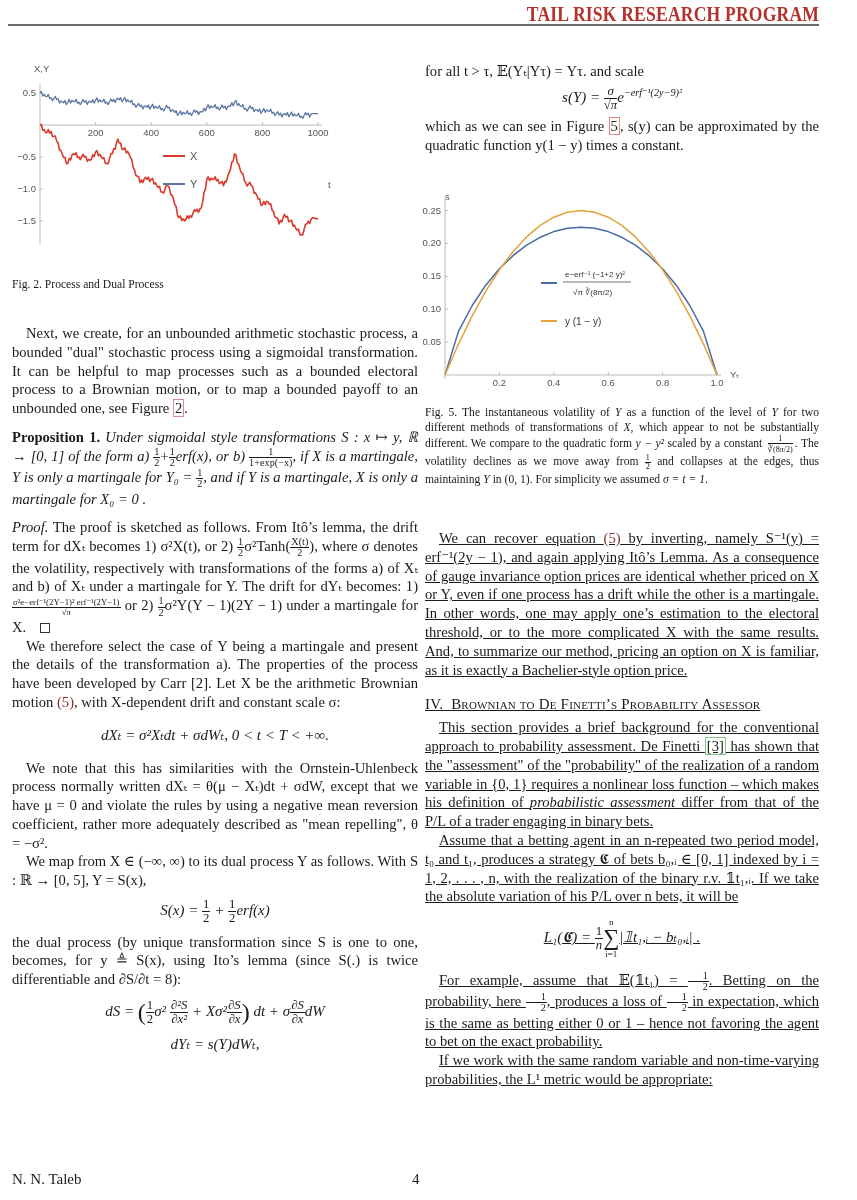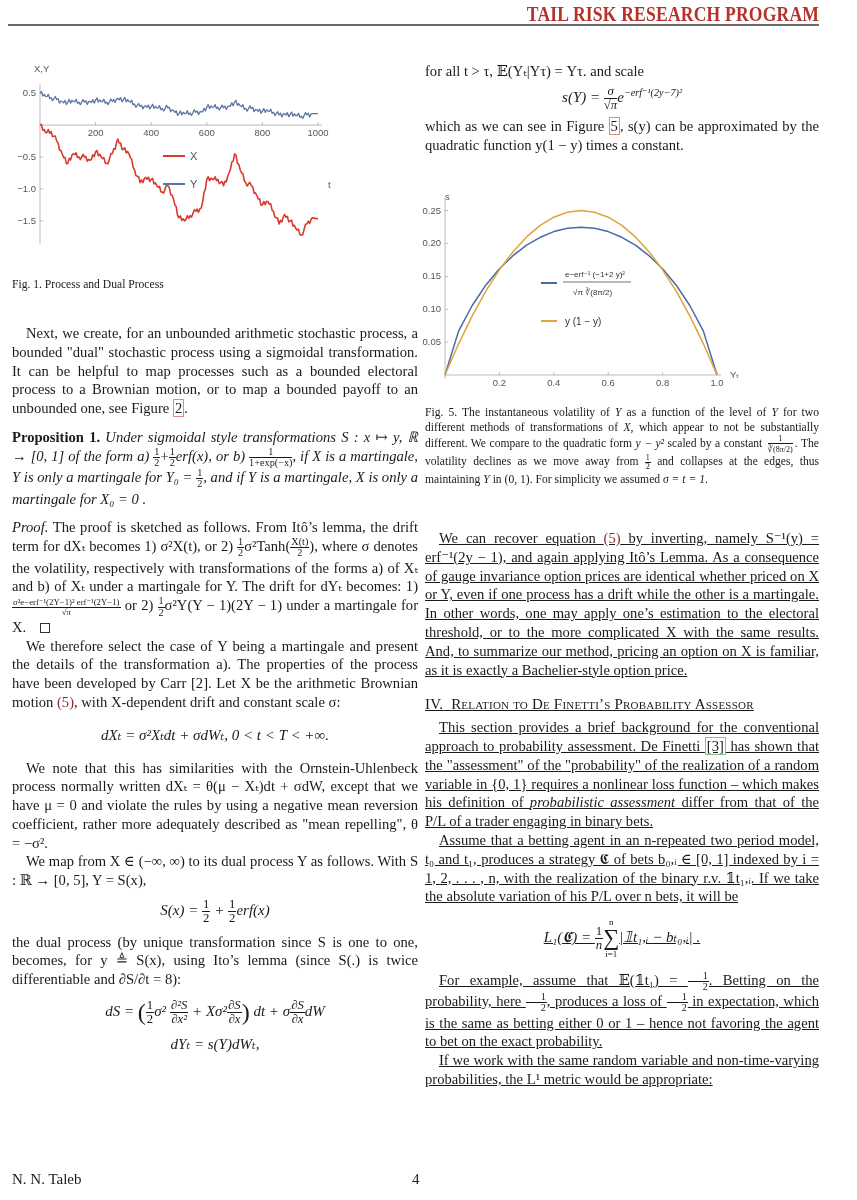--- a/index.html
+++ b/index.html
@@ -79,21 +79,21 @@
         <path d="M20.0,33.2 L21.4,31.4 L22.8,36.1 L24.2,34.3 L25.6,36.4 L27.0,36.7 L28.3,34.4 L29.7,38.6 L31.1,37.7 L32.5,40.7 L33.9,38.6 L35.3,36.5 L36.7,39.6 L38.1,38.8 L39.5,43.1 L40.9,41.0 L42.2,41.5 L43.6,42.9 L45.0,40.5 L46.4,44.6 L47.8,42.1 L49.2,39.4 L50.6,43.1 L52.0,40.3 L53.4,41.5 L54.8,41.6 L56.1,39.2 L57.5,43.3 L58.9,42.1 L60.3,44.7 L61.7,42.1 L63.1,39.5 L64.5,42.1 L65.9,40.7 L67.3,44.4 L68.6,41.6 L70.0,41.5 L71.4,42.5 L72.8,39.6 L74.2,43.1 L75.6,40.2 L77.0,37.9 L78.4,42.2 L79.8,39.9 L81.2,41.5 L82.5,41.6 L83.9,39.2 L85.3,43.3 L86.7,42.1 L88.1,44.6 L89.5,41.8 L90.9,39.0 L92.3,41.5 L93.7,39.4 L95.1,42.5 L96.5,39.1 L97.8,38.3 L99.2,39.9 L100.6,37.6 L102.0,41.9 L103.4,39.6 L104.8,37.5 L106.2,41.8 L107.6,39.7 L109.0,41.5 L110.4,42.1 L111.7,40.2 L113.1,44.7 L114.5,44.0 L115.9,47.3 L117.3,45.3 L118.7,43.4 L120.1,46.6 L121.5,45.1 L122.9,48.9 L124.3,46.1 L125.6,46.0 L127.0,47.4 L128.4,45.0 L129.8,49.0 L131.2,46.6 L132.6,44.3 L134.0,48.5 L135.4,46.3 L136.8,47.9 L138.1,48.0 L139.5,45.6 L140.9,49.7 L142.3,48.5 L143.7,51.0 L145.1,48.2 L146.5,45.4 L147.9,47.9 L149.3,47.2 L150.7,51.7 L152.1,49.8 L153.4,50.4 L154.8,52.5 L156.2,50.7 L157.6,55.4 L159.0,53.6 L160.4,51.0 L161.8,54.9 L163.2,52.3 L164.6,53.6 L165.9,53.5 L167.3,50.7 L168.7,54.4 L170.1,53.0 L171.5,55.4 L172.9,52.7 L174.3,49.9 L175.7,52.3 L177.1,50.9 L178.5,54.6 L179.8,51.9 L181.2,51.7 L182.6,51.9 L184.0,48.2 L185.4,51.0 L186.8,47.2 L188.2,44.6 L189.6,48.5 L191.0,45.9 L192.4,47.2 L193.8,47.2 L195.1,44.6 L196.5,48.5 L197.9,47.2 L199.3,50.0 L200.7,47.6 L202.1,45.1 L203.5,47.9 L204.9,46.1 L206.3,49.5 L207.7,46.4 L209.0,46.0 L210.4,46.3 L211.8,42.7 L213.2,45.7 L214.6,42.1 L216.0,40.5 L217.4,45.3 L218.8,43.7 L220.2,46.0 L221.6,46.6 L222.9,44.6 L224.3,49.2 L225.7,48.5 L227.1,51.1 L228.5,48.5 L229.9,45.9 L231.3,48.5 L232.7,47.5 L234.1,51.7 L235.4,49.5 L236.8,49.8 L238.2,51.4 L239.6,49.1 L241.0,53.3 L242.4,51.1 L243.8,48.5 L245.2,52.4 L246.6,49.8 L248.0,51.1 L249.3,51.4 L250.7,49.1 L252.1,53.3 L253.5,52.3 L254.9,55.6 L256.3,53.6 L257.7,51.7 L259.1,54.9 L260.5,53.3 L261.9,56.9 L263.3,53.9 L264.6,53.6 L266.0,55.1 L267.4,52.6 L268.8,56.7 L270.2,54.3 L271.6,52.0 L273.0,56.2 L274.4,53.9 L275.8,55.5 L277.1,55.7 L278.5,53.3 L279.9,57.3 L281.3,56.2 L282.7,58.5 L284.1,55.5 L285.5,52.6 L286.9,54.9 L288.3,53.3 L289.7,56.9 L291.1,53.9 L292.4,53.6 L298.0,53.6" fill="none" stroke="#5b76a3" stroke-width="1.3" stroke-linejoin="round"></path>
       </g>
     <g id="fig4-legend">
       <line x1="143" y1="96" x2="165" y2="96" stroke="#d93a2b" stroke-width="2"></line>
       <text x="170" y="100" style="font-size:11px">X</text>
       <line x1="143" y1="124" x2="165" y2="124" stroke="#5b76a3" stroke-width="2"></line>
       <text x="170" y="128" style="font-size:11px">Y</text>
     </g>
   </svg>
 </div>
-<div class="caption" style="position:absolute; left:12px; top:277px;">Fig. 1.  Process and Dual Process</div>
+<div class="caption" style="position:absolute; left:12px; top:277px;">Fig. 2.  Process and Dual Process</div>
 
 <div class="chart-box" style="left:425px; top:190px; width:330px; height:200px;">
   <svg id="fig5svg" width="330" height="200">
     <text x="20" y="10">s</text>
     <text x="305" y="188">Yₜ</text>
     <g id="fig5-axes">
         <line x1="20" y1="185" x2="296" y2="185" stroke="#aaa" stroke-width="0.8"></line>
         <line x1="20" y1="8" x2="20" y2="189" stroke="#aaa" stroke-width="0.8"></line>
         <line x1="74.4" y1="185" x2="74.4" y2="182" stroke="#aaa" stroke-width="0.8"></line>
         <text x="74.4" y="196" text-anchor="middle">0.2</text>
@@ -153,28 +153,28 @@
 
   <p class="para noindent">the dual process (by unique transformation since S is one to one, becomes, for y ≜ S(x), using Ito’s lemma (since S(.) is twice differentiable and ∂S/∂t = 8):</p>
 
   <div class="equation" style="margin:10px 0;"><span>dS = </span><span style="font-size:1.6em;font-style:normal;vertical-align:middle">(</span><span class="frac" style="font-size:0.85em;font-style:normal"><span class="num">1</span><span>2</span></span><span>σ² </span><span class="frac" style="font-size:0.85em"><span class="num">∂²S</span><span>∂x²</span></span><span> + Xσ²</span><span class="frac" style="font-size:0.85em"><span class="num">∂S</span><span>∂x</span></span><span style="font-size:1.6em;font-style:normal;vertical-align:middle">)</span><span> dt + σ</span><span class="frac" style="font-size:0.85em"><span class="num">∂S</span><span>∂x</span></span><span>dW</span></div>
 
   <div class="equation" style="margin:10px 0;">dYₜ = s(Y)dWₜ,</div>
 </div>
 
 <div class="col col-right" style="top:62px;">
   <p class="para noindent">for all t &gt; τ, 𝔼(Yₜ|Yτ) = Yτ. and scale</p>
-  <div class="equation" style="margin:4px 0 6px 0;"><span>s(Y) = </span><span class="frac" style="font-size:0.85em"><span class="num">σ</span><span>√π</span></span><span>e</span><sup>−erf⁻¹(2y−7)²</sup></div>
+  <div class="equation" style="margin:4px 0 6px 0;"><span>s(Y) = </span><span class="frac" style="font-size:0.85em"><span class="num">σ</span><span>√π</span></span><span>e</span><sup>−erf⁻¹(2y−9)²</sup></div>
   <p class="para noindent"><span>which as we can see in Figure </span><span class="ref">5</span><span>, s(y) can be approximated by the quadratic function y(1 − y) times a constant.</span></p>
 </div>
 
 <div class="col col-right" style="top:529px;text-decoration:underline;">
   <p class="para"><span>We can recover equation </span><span class="ref-plain">(5)</span><span> by inverting, namely S⁻¹(y) = erf⁻¹(2y − 1), and again applying Itô’s Lemma. As a consequence of gauge invariance option prices are identical whether priced on X or Y, even if one process has a drift while the other is a martingale. In other words, one may apply one’s estimation to the electoral threshold, or to the more complicated X with the same results. And, to summarize our method, pricing an option on X is familiar, as it is exactly a Bachelier-style option price.</span></p>
 
-  <div class="section-head"><span>IV.</span>&nbsp; <span class="sc">Relation to De Finetti’s Probability Assessor</span></div>
+  <div class="section-head"><span>IV.</span>&nbsp; <span class="sc">Brownian to De Finetti’s Probability Assessor</span></div>
 
   <p class="para"><span>This section provides a brief background for the conventional approach to probability assessment. De Finetti </span><span class="ref-green">[3]</span><span> has shown that the "assessment" of the "probability" of the realization of a random variable in {0, 1} requires a nonlinear loss function – which makes his definition of </span><span class="it">probabilistic assessment</span><span> differ from that of the P/L of a trader engaging in binary bets.</span></p>
 
   <p class="para">Assume that a betting agent in an n-repeated two period model, t₀ and t₁, produces a strategy 𝕮 of bets b₀,ᵢ ∈ [0, 1] indexed by i = 1, 2, . . . , n, with the realization of the binary r.v. 𝟙t₁,ᵢ. If we take the absolute variation of his P/L over n bets, it will be</p>
 
   <div class="equation" style="margin:12px 0;"><span>L₁(𝕮) = </span><span class="frac" style="font-size:0.85em;font-style:normal"><span class="num">1</span><span class="math">n</span></span><span class="frac" style="font-size:1em;font-style:normal"><span style="font-size:0.6em">n</span><span style="font-size:1.5em">∑</span><span style="font-size:0.6em">i=1</span></span><span>|𝟙t₁,ᵢ − bₜ₀,ᵢ| .</span></div>
 
   <p class="para"><span>For example, assume that 𝔼(𝟙t₁) = </span><span class="frac"><span class="num">1</span><span>2</span></span><span>. Betting on the probability, here </span><span class="frac"><span class="num">1</span><span>2</span></span><span>, produces a loss of </span><span class="frac"><span class="num">1</span><span>2</span></span><span> in expectation, which is the same as betting either 0 or 1 – hence not favoring the agent to bet on the exact probability.</span></p>
 
   <p class="para">If we work with the same random variable and non-time-varying probabilities, the L¹ metric would be appropriate:</p>

